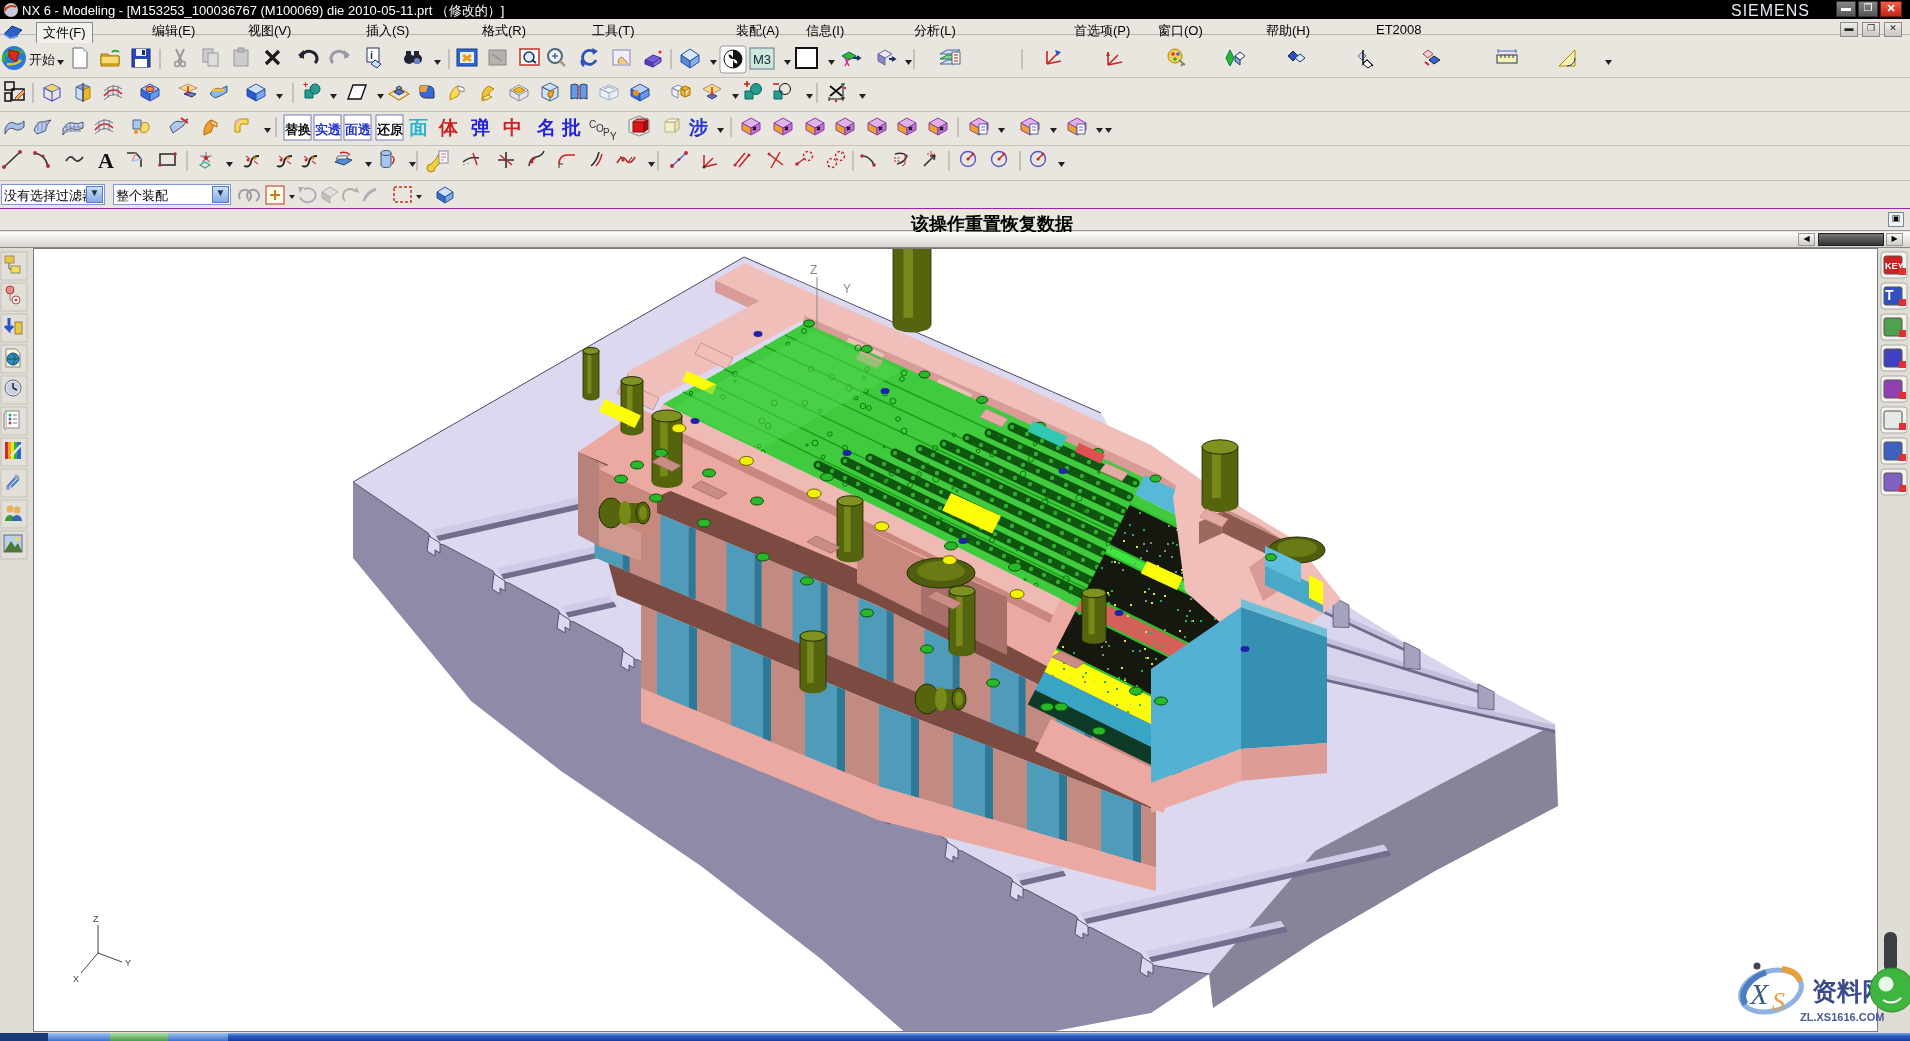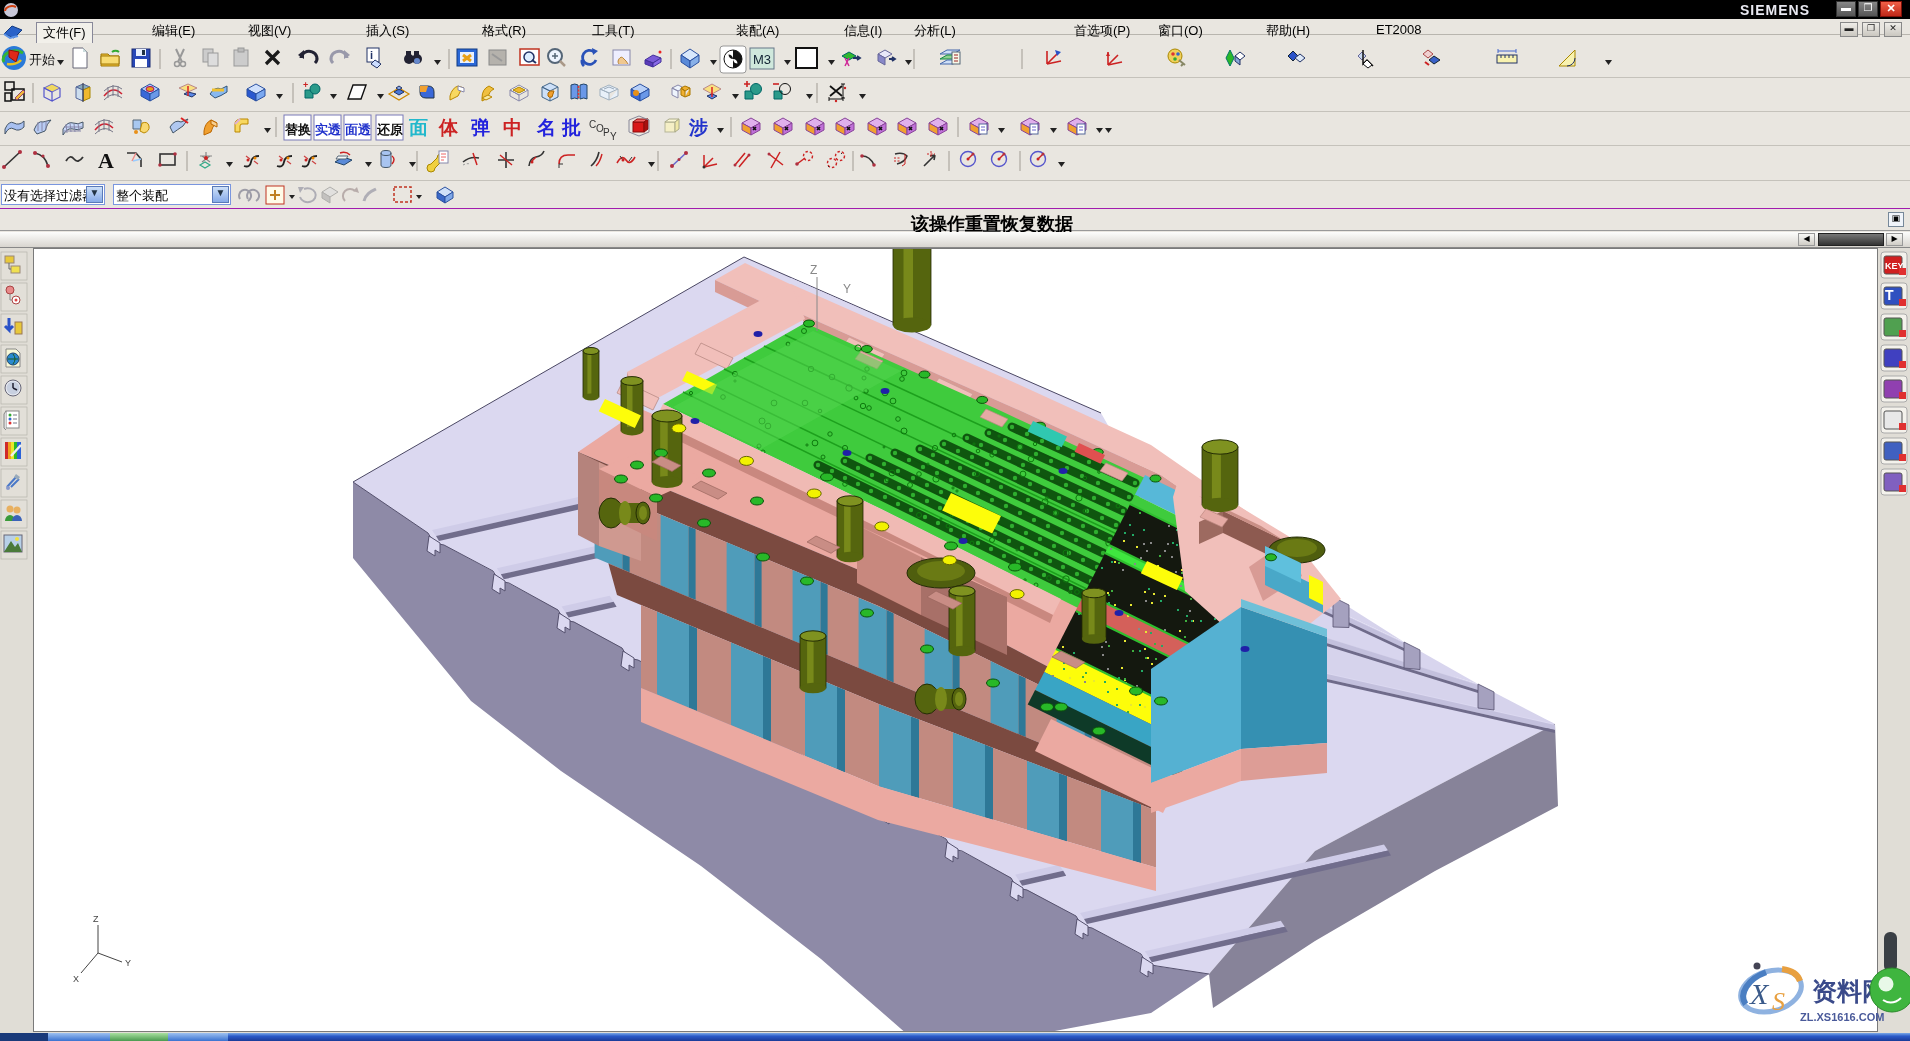--- a/index.html
+++ b/index.html
@@ -18,38 +18,39 @@
 .viewport { position:absolute; left:33px; top:0px; width:1845px; height:784px; background:#fff; border:1px solid #7a7a7a; }
 .taskbar { position:absolute; left:0; top:1033px; width:1910px; height:8px; background:linear-gradient(#7aa8e8,#2a5ac8 40%,#1a3a98); }
 .wbtn { position:absolute; top:2px; width:18px; height:15px; background:linear-gradient(#efede8,#cac7c0); border:1px solid #888; font-size:9px; text-align:center; color:#222; }
 </style></head>
 <body>
 <div class="titlebar">
  <svg style="position:absolute;left:2px;top:1px" width="18" height="17">
       <circle cx="9" cy="9" r="7" fill="#c8c8d8"></circle>
       <path d="M3,10 a7,5 0 0 1 11,-4" fill="none" stroke="#d04010" stroke-width="2"></path>
     </svg>
- <span style="position:absolute;right:100px;top:2px;font-weight:bold;font-size:14px;letter-spacing:1px;color:#e8e8f0">SIEMENS</span>
+ <span class="t">NX 6 - Modeling - [M153253_100036767 (M100069) die 2010-05-11.prt （修改的）]</span>
+ <span style="position:absolute;right:100px;top:2px;font-weight:normal;font-size:16px;letter-spacing:1px;color:#e8e8f0">SIEMENS</span>
  <span style="position:absolute;right:54px;top:1px;width:20px;height:16px;background:linear-gradient(#888,#555);border:1px solid #333;color:#fff;font-size:10px;text-align:center">▬</span>
  <span style="position:absolute;right:32px;top:1px;width:20px;height:16px;background:linear-gradient(#888,#555);border:1px solid #333;color:#fff;font-size:10px;text-align:center">❐</span>
  <span style="position:absolute;right:8px;top:1px;width:22px;height:16px;background:linear-gradient(#f06048,#c02818);border:1px solid #801008;color:#fff;font-size:11px;text-align:center;font-weight:bold">✕</span>
 </div>
 <div class="menubar">
  <svg style="position:absolute;left:2px;top:1px" width="22" height="22">
       <path d="M2,14 L10,6 L20,10 L12,18 Z" fill="#2a62c8" stroke="#123a80"></path>
       <path d="M2,14 l6,4 8,-2" fill="none" stroke="#5a92e8" stroke-width="2"></path>
     </svg>
  <span class="mi" style="left:36px;border:1px solid #889;padding:1px 6px;background:#f2f0ea">文件(F)</span>
  <span class="mi" style="left:152px">编辑(E)</span>
  <span class="mi" style="left:248px">视图(V)</span>
  <span class="mi" style="left:366px">插入(S)</span>
  <span class="mi" style="left:482px">格式(R)</span>
  <span class="mi" style="left:592px">工具(T)</span>
  <span class="mi" style="left:736px">装配(A)</span>
- <span class="mi" style="left:844px">信息(I)</span>
+ <span class="mi" style="left:806px">信息(I)</span>
  <span class="mi" style="left:914px">分析(L)</span>
  <span class="mi" style="left:1074px">首选项(P)</span>
  <span class="mi" style="left:1158px">窗口(O)</span>
  <span class="mi" style="left:1266px">帮助(H)</span>
  <span class="mi" style="left:1376px">ET2008</span>
  <span class="wbtn" style="right:52px">▬</span>
  <span class="wbtn" style="right:30px">❐</span>
  <span class="wbtn" style="right:8px">✕</span>
 </div>
 <div class="tbrow" style="top:43px;height:35px"></div>

